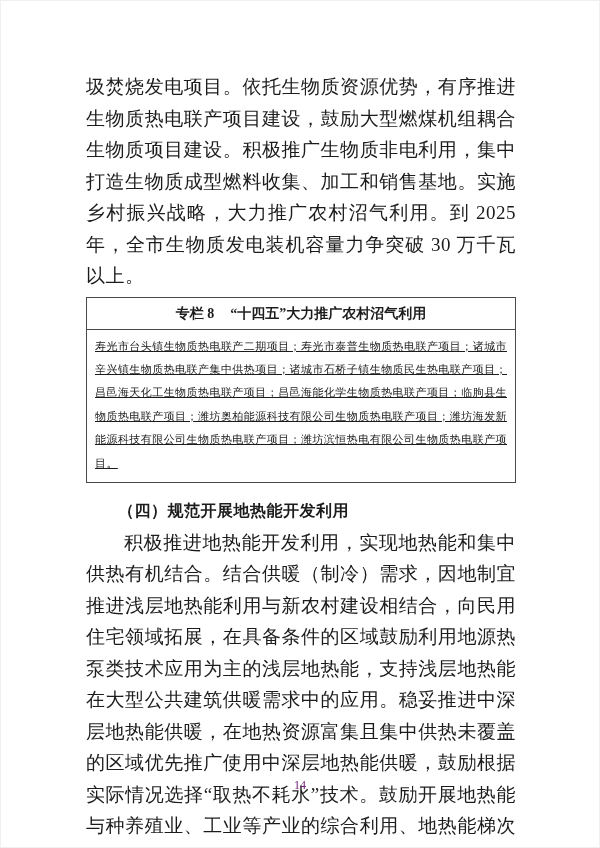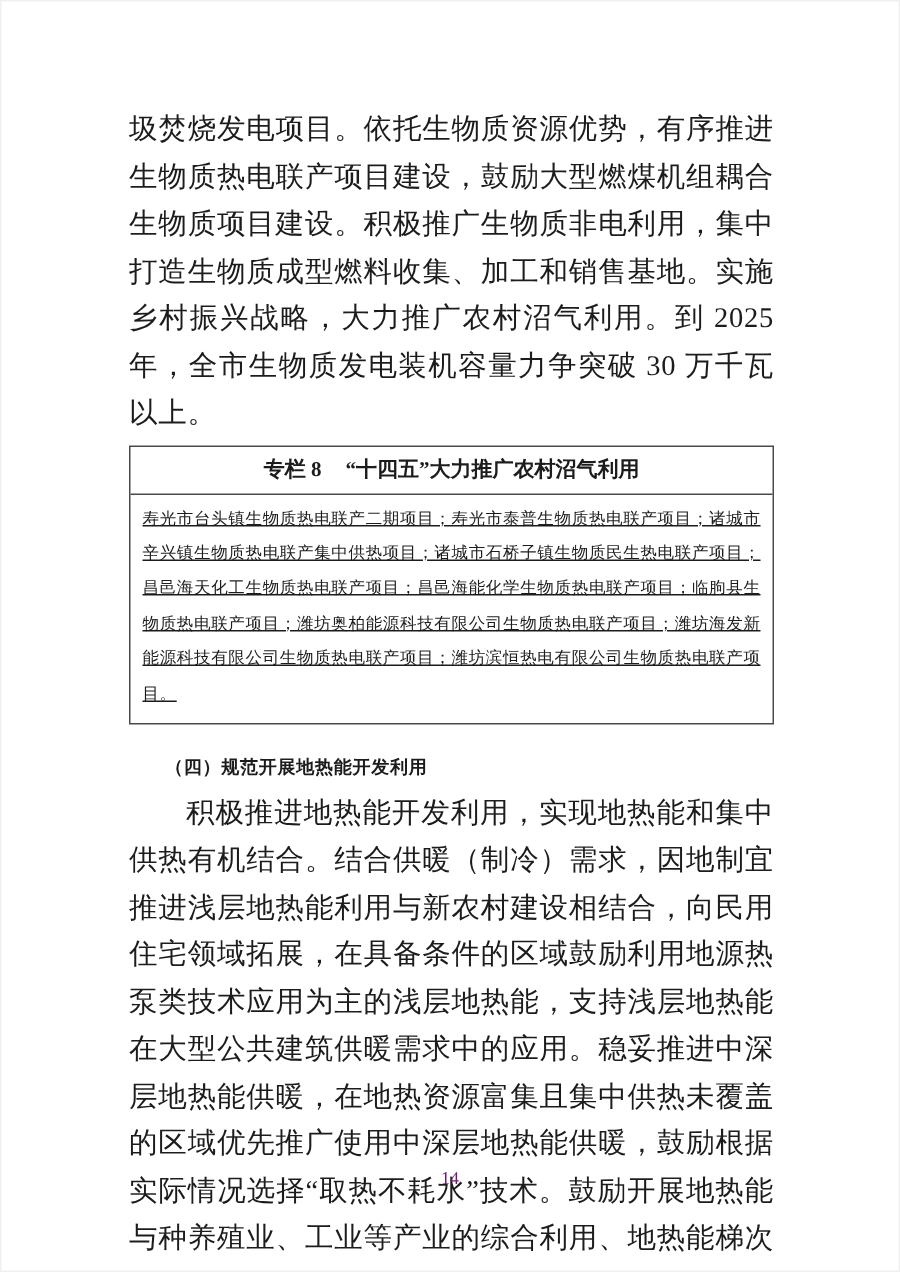--- a/index.html
+++ b/index.html
@@ -56,21 +56,21 @@
     font-size: 11px;
     line-height: 23.4px;
     padding: 5px 8px 7px;
     text-align: justify;
     text-align-last: left;
     letter-spacing: 0.4px;
     text-decoration: underline;
   }
   .section-heading {
     margin: 12px 0 0 0;
-    font-size: 12px;
+    font-size: 16px;
     font-weight: bold;
     line-height: 32px;
     text-indent: 2em;
     letter-spacing: 0.5px;
   }
   .page-number {
     position: absolute;
     left: 0;
     right: 0;
     bottom: 54px;

